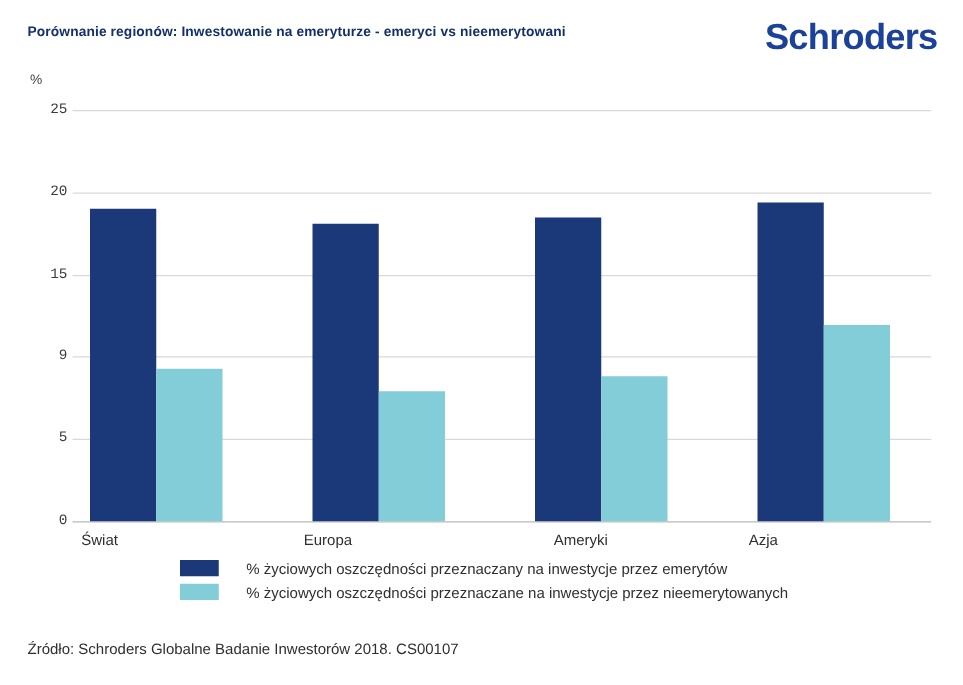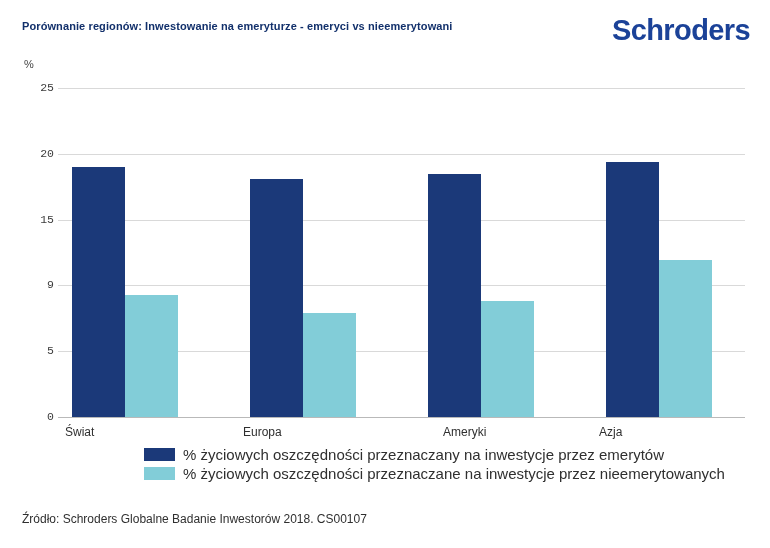--- a/index.html
+++ b/index.html
@@ -104,22 +104,22 @@
     height: 19px;
   }
   .legend-swatch {
     width: 31px;
     height: 13px;
     flex: none;
   }
   .legend-swatch.navy  { background: #1b3979; }
   .legend-swatch.light { background: #82cdd8; }
   .legend-label {
-    margin-left: 8px;
-    font-size: 15px;
+    margin-left: 22px;
+    font-size: 12px;
     color: #2f2f2f;
     white-space: nowrap;
   }
 
   
   #footer-rule {
     position: absolute;
     left: 0; top: 496px;
     width: 770px; height: 1px;
     background: #ffffff;

